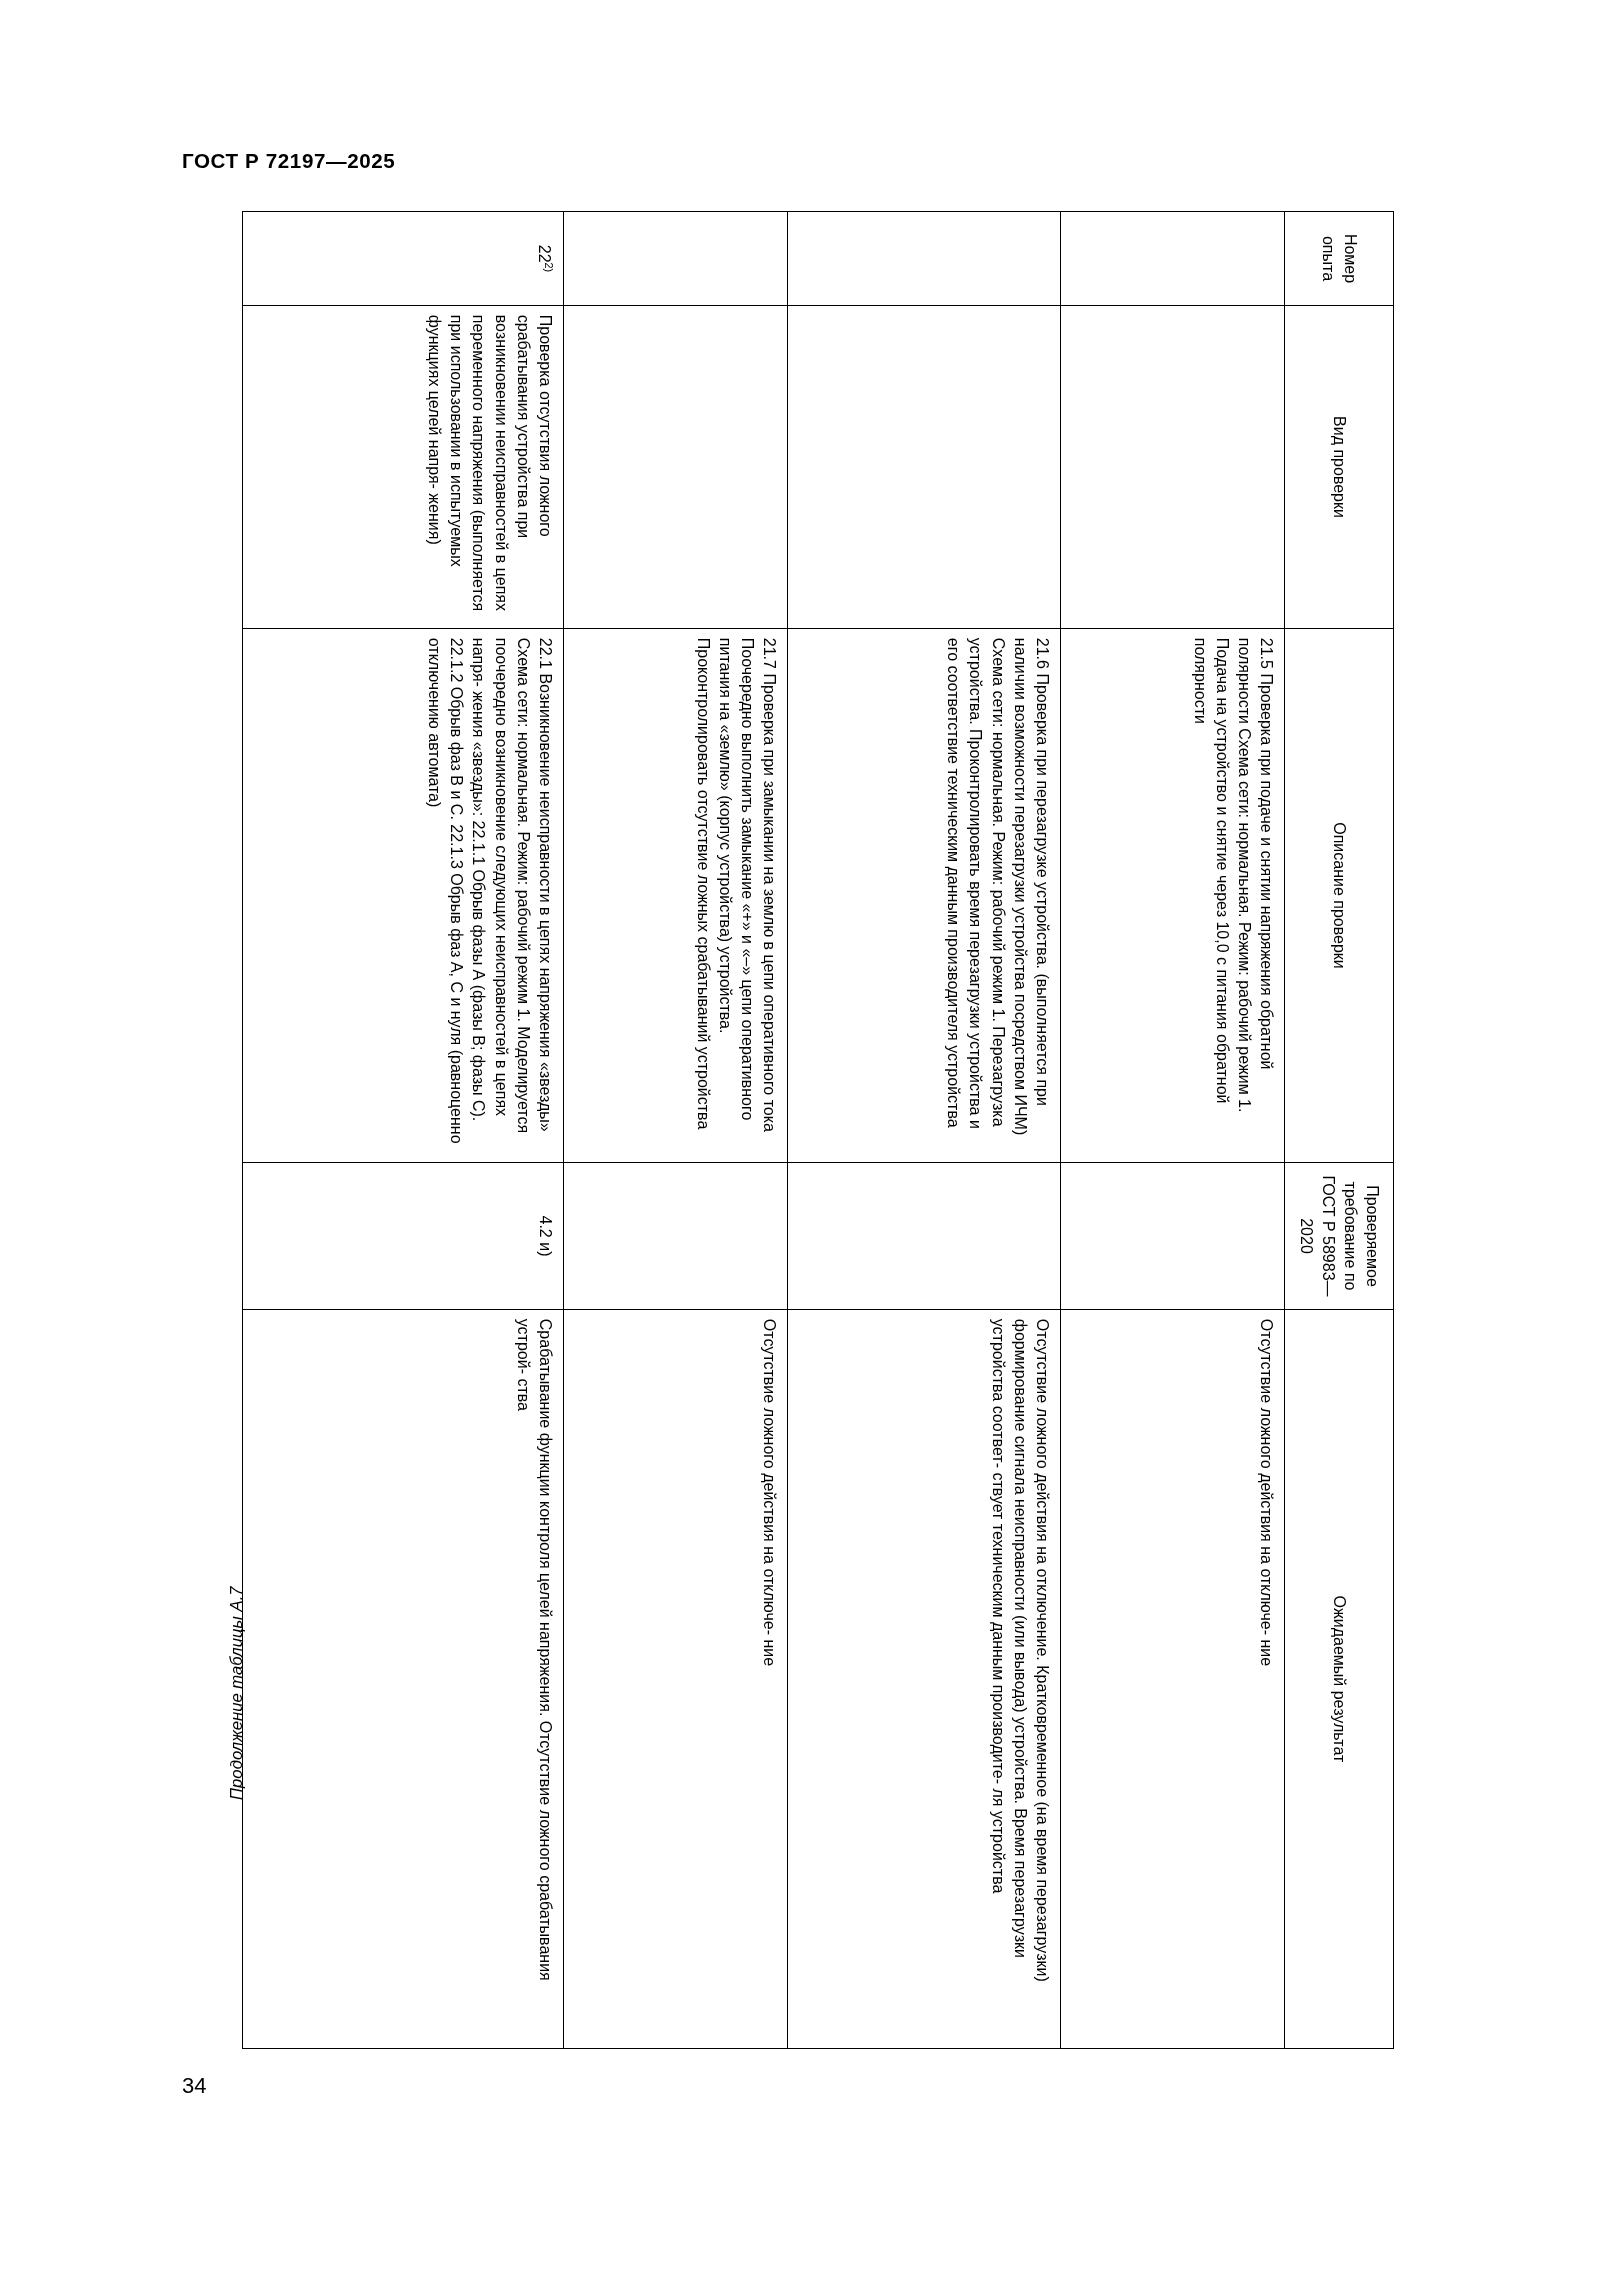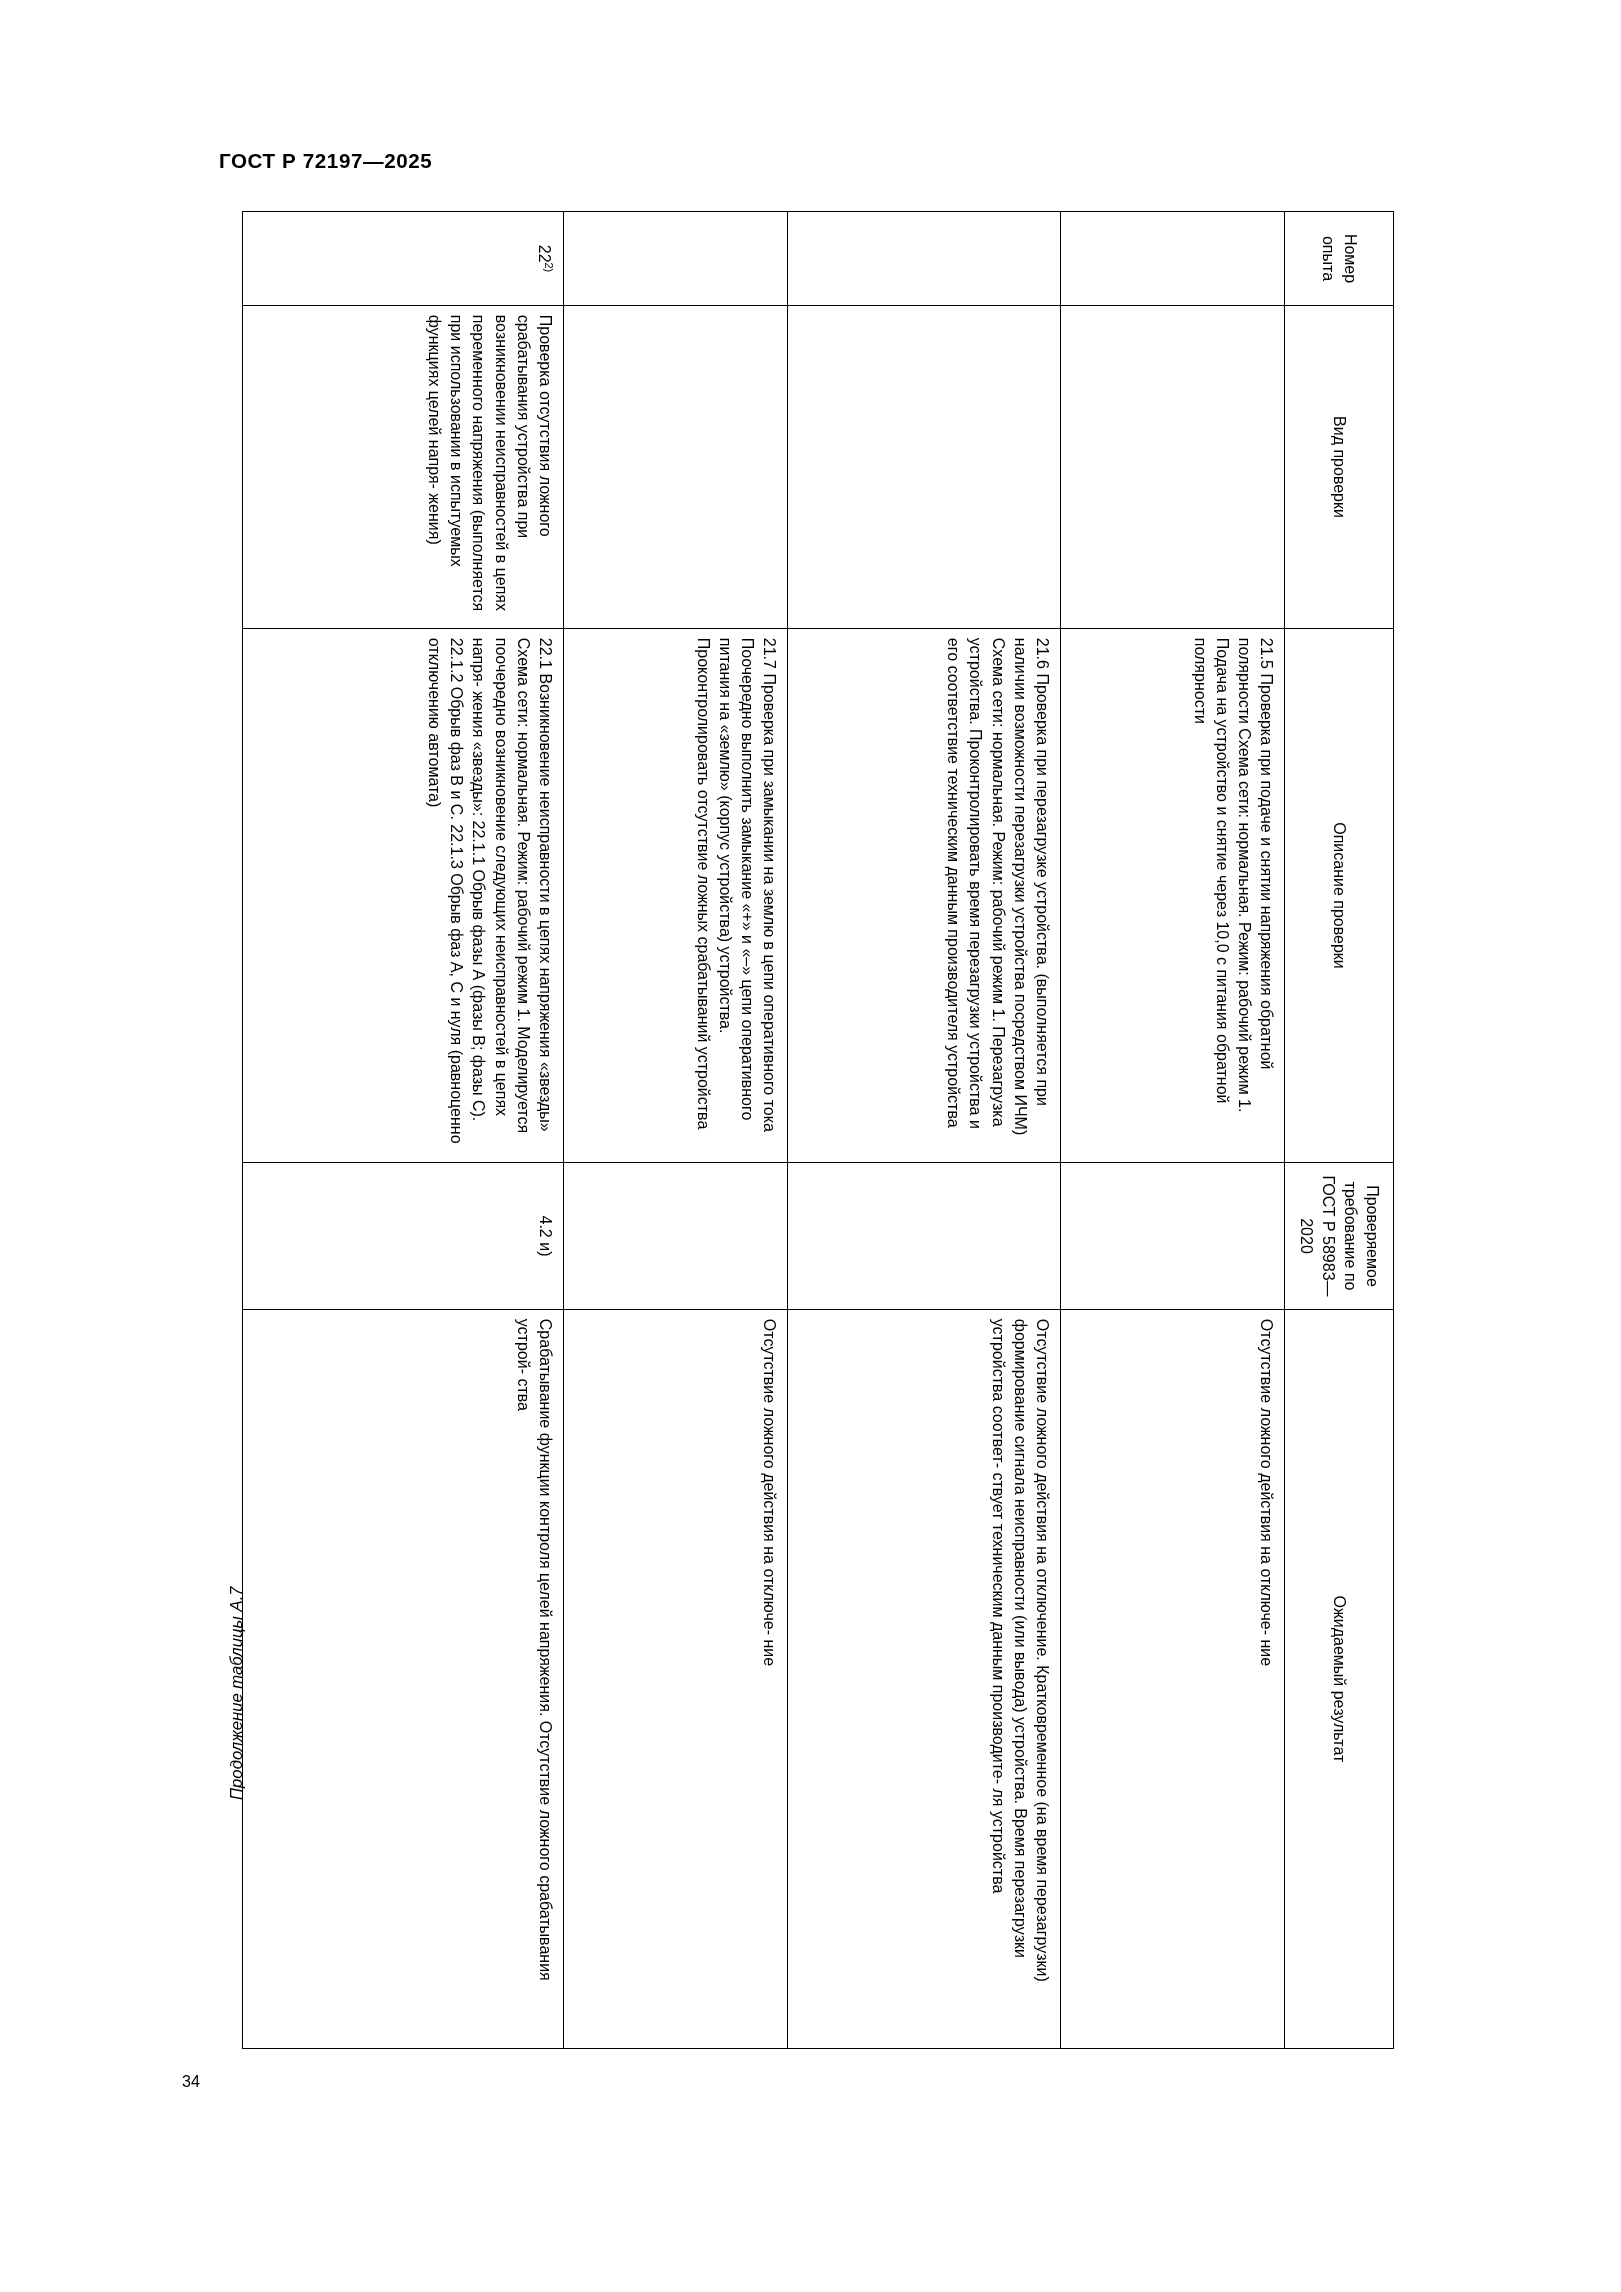--- a/index.html
+++ b/index.html
@@ -21,39 +21,38 @@
     inset: 0;
   }
 
   .gost-header {
     position: absolute;
     left: 182px;
     top: 149px;
     font-size: 20.6px;
     font-weight: bold;
     letter-spacing: 0.6px;
-    margin-left: 37px;
   }
 
   .continuation {
     position: absolute;
     left: 227px;
     top: 1800px;
     font-size: 16.7px;
     font-style: italic;
     transform-origin: left top;
     transform: rotate(-90deg);
     white-space: nowrap;
   }
 
   .page-number {
     position: absolute;
     left: 182px;
     top: 2073px;
-    font-size: 16px;
+    font-size: 22px;
   }
 
   
   .table-wrap {
     position: absolute;
     left: 242px;
     top: 211px;
     width: 1838px;   
     height: 1152px;  
     transform-origin: top left;

